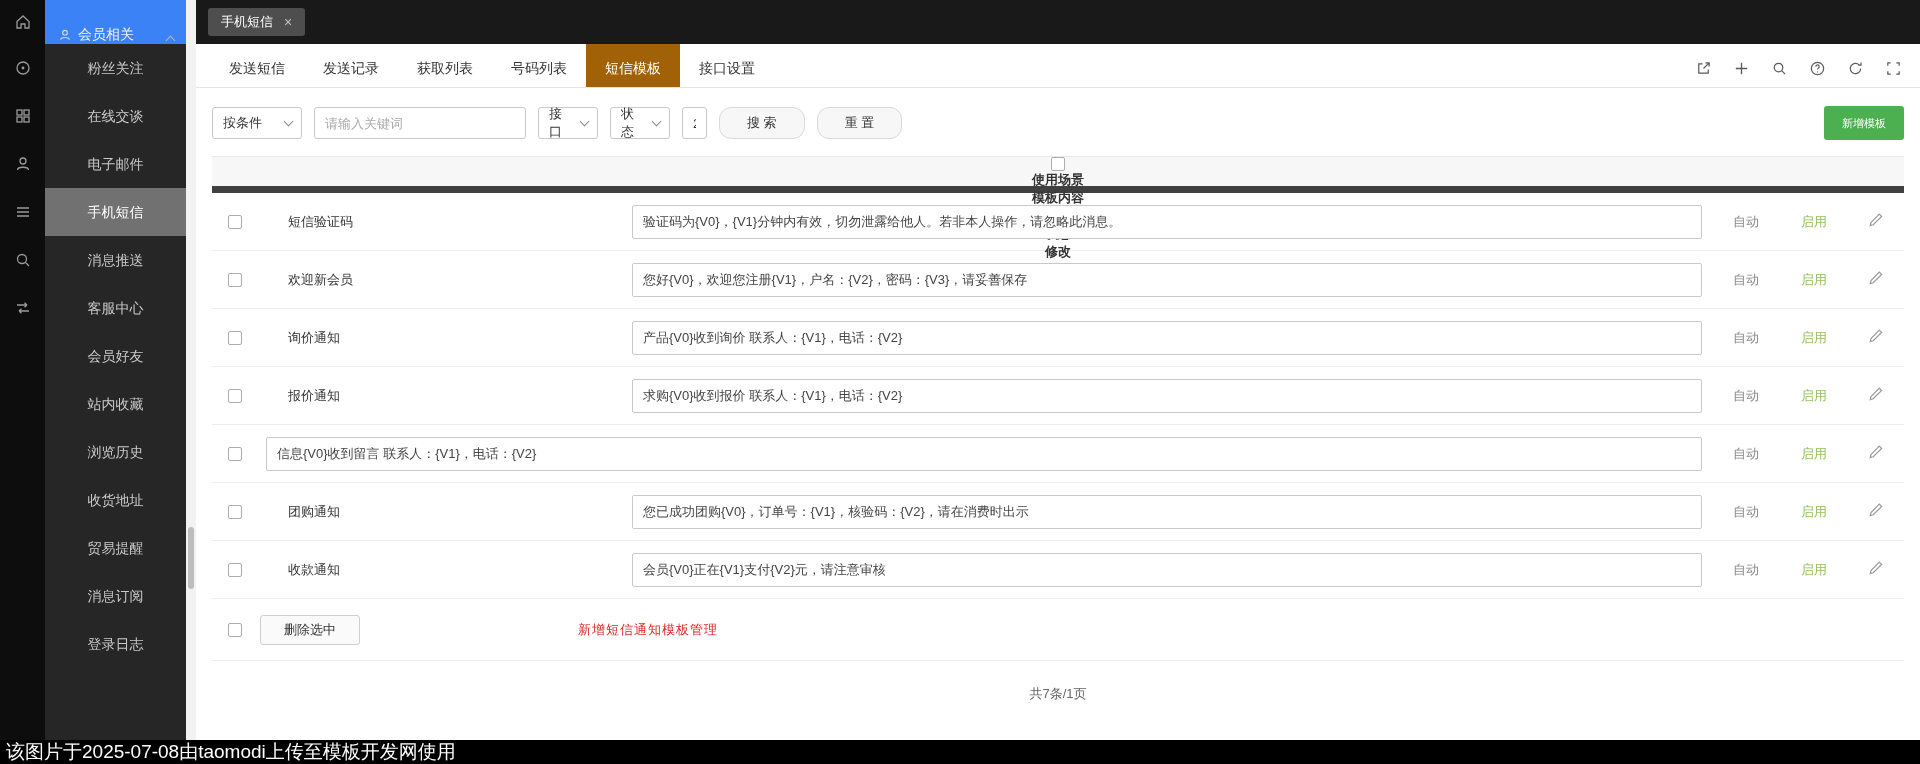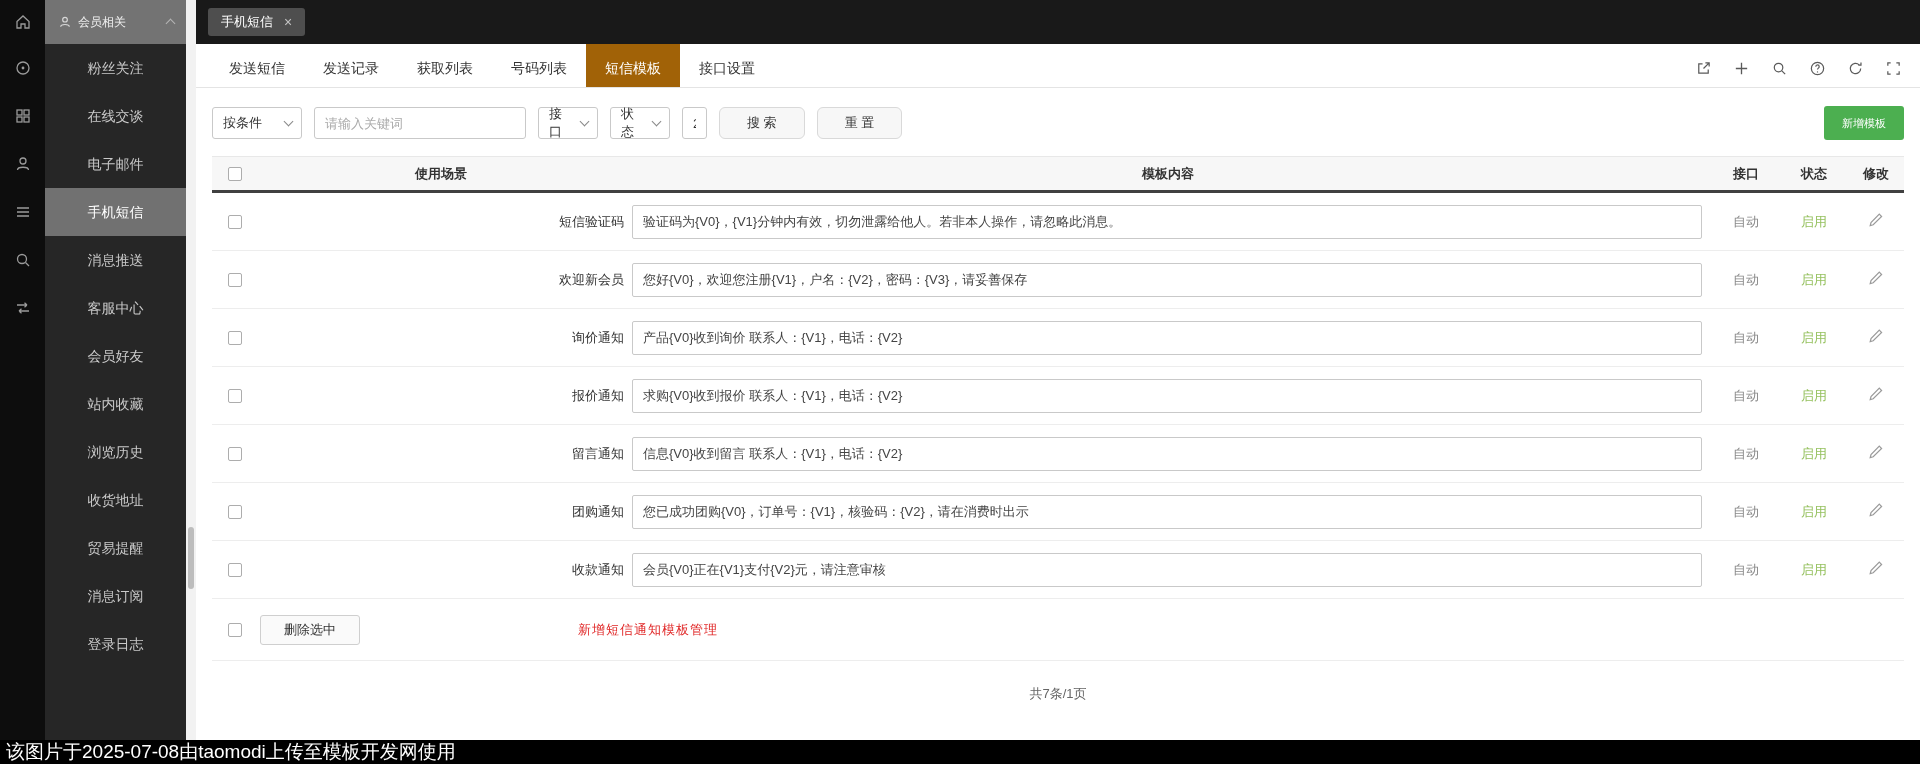--- a/index.html
+++ b/index.html
@@ -8,21 +8,21 @@
 
   .app { display: flex; width: 1920px; height: 764px; }
 
   
   .icon-rail { width: 45px; background: #0d0d0d; flex-shrink: 0; display: flex; flex-direction: column; align-items: center; }
   .rail-icon { height: 48px; width: 100%; display: flex; align-items: center; justify-content: center; color: #9a9a9a; cursor: pointer; }
   .rail-icon:first-child { height: 44px; }
 
   
   .sidebar { width: 141px; background: #262626; flex-shrink: 0; }
-  .sidebar-header { height: 44px; background: #737373; display: flex; align-items: center; justify-content: space-between; padding: 0 12px 0 13px; color: #f0f0f0; font-size: 12px; cursor: pointer; }
+  .sidebar-header { height: 44px; background: #3b82f6; display: flex; align-items: flex-end; justify-content: space-between; padding: 0 12px 0 13px; color: #f0f0f0; font-size: 14px; cursor: pointer; }
   .sidebar-header .hleft { display: flex; align-items: center; gap: 6px; }
   .caret-up { width: 7px; height: 7px; border-left: 1.5px solid #b5b5b5; border-top: 1.5px solid #b5b5b5; transform: rotate(45deg); margin-top: 3px; }
   .sidebar-item { height: 48px; line-height: 48px; text-align: center; font-size: 14px; color: #c9c9c9; cursor: pointer; }
   .sidebar-item.active { background: #717171; color: #fff; }
 
   
   .side-scroll { width: 10px; background: #f2f2f2; flex-shrink: 0; position: relative; }
   .side-scroll .thumb { position: absolute; left: 2px; width: 6px; top: 527px; height: 62px; background: #bdbdbd; border-radius: 3px; }
 
   
@@ -41,31 +41,31 @@
   .filter-row { display: flex; align-items: center; gap: 12px; padding: 18px 16px 14px 16px; }
   .sel { height: 32px; border: 1px solid #c9c9c9; border-radius: 3px; display: flex; align-items: center; justify-content: space-between; padding: 0 9px 0 10px; font-size: 13px; color: #333; background: #fff; cursor: pointer; }
   .sel .sel-caret { width: 7px; height: 7px; border-right: 1.5px solid #888; border-bottom: 1.5px solid #888; transform: rotate(45deg); margin: -3px 0 0 8px; flex-shrink: 0; }
   .sel-cond { width: 90px; }
   .sel-if { width: 60px; }
   .sel-status { width: 60px; }
   .txt-input { height: 32px; border: 1px solid #c9c9c9; border-radius: 3px; padding: 0 10px; font-size: 13px; color: #333; outline: none; font-family: inherit; }
   .keyword { width: 212px; }
   .keyword::placeholder { color: #aaa; }
   .pagesize { width: 25px; }
-  .btn { height: 32px; padding: 0 27px; background: #f7f7f7; border: 1px solid #d9d9d9; border-radius: 6px; font-size: 13px; color: #333; cursor: pointer; font-family: inherit; }
+  .btn { height: 32px; padding: 0 27px; background: #f7f7f7; border: 1px solid #d9d9d9; border-radius: 12px; font-size: 13px; color: #333; cursor: pointer; font-family: inherit; }
   .btn-green { margin-left: auto; height: 34px; padding: 0 18px; background: #4caf50; color: #fff; border: none; border-radius: 3px; font-size: 11px; cursor: pointer; font-family: inherit; }
 
   
   .table { margin: 2px 16px 0 16px; border-top: 1px solid #e8e8e8; }
-  .thead { display: flex; align-items: center; height: 36px; background: #f7f7f7; border-bottom: 3px solid #404040; font-size: 13px; color: #333; font-weight: bold; }
+  .thead { display: flex; align-items: center; height: 36px; background: #f7f7f7; border-bottom: 7px solid #404040; font-size: 13px; color: #333; font-weight: bold; flex-direction: column; }
   .trow { display: flex; align-items: center; height: 58px; border-bottom: 1px solid #ededed; font-size: 13px; color: #333; }
   .col-check { width: 46px; display: flex; justify-content: center; flex-shrink: 0; }
   .col-scene { width: 366px; flex-shrink: 0; }
   .thead .col-scene { text-align: center; }
-  .trow .col-scene { padding-left: 30px; text-align: right; }
+  .trow .col-scene { padding-left: 30px; text-align: left; }
   .col-content { flex: 1; min-width: 0; }
   .thead .col-content { text-align: center; }
   .tpl-box { margin: 0 10px 0 8px; border: 1px solid #c9c9c9; border-radius: 2px; height: 34px; line-height: 32px; padding: 0 10px; background: #fff; color: #444; font-size: 13px; white-space: nowrap; overflow: hidden; cursor: text; }
   .col-if { width: 68px; text-align: center; color: #8a8a8a; flex-shrink: 0; }
   .thead .col-if { color: #333; }
   .col-status { width: 68px; text-align: center; flex-shrink: 0; }
   .trow .col-status { color: #95c15e; }
   .col-edit { width: 56px; text-align: center; flex-shrink: 0; }
   .edit-ic { display: inline-flex; width: 18px; height: 18px; cursor: pointer; }
 
@@ -384,21 +384,20 @@
                 <path d="M12.3 3.2 l2.3 2.3 L6.2 13.8 l-3 .8 .8-3 Z"></path>
               </svg>
             </span>
           </div>
         </div>
 
         <div class="trow">
           <div class="col-check">
             <span class="checkbox"></span>
           </div>
-          <div class="col-scene">留言通知</div>
           <div class="col-content">
             <div class="tpl-box">信息{V0}收到留言 联系人：{V1}，电话：{V2}</div>
           </div>
           <div class="col-if">自动</div>
           <div class="col-status">启用</div>
           <div class="col-edit">
             <span class="edit-ic">
               <svg width="18" height="18" viewBox="0 0 18 18" fill="none" stroke="#9a9a9a" stroke-width="1.2">
                 <path d="M12.3 3.2 l2.3 2.3 L6.2 13.8 l-3 .8 .8-3 Z"></path>
               </svg>

